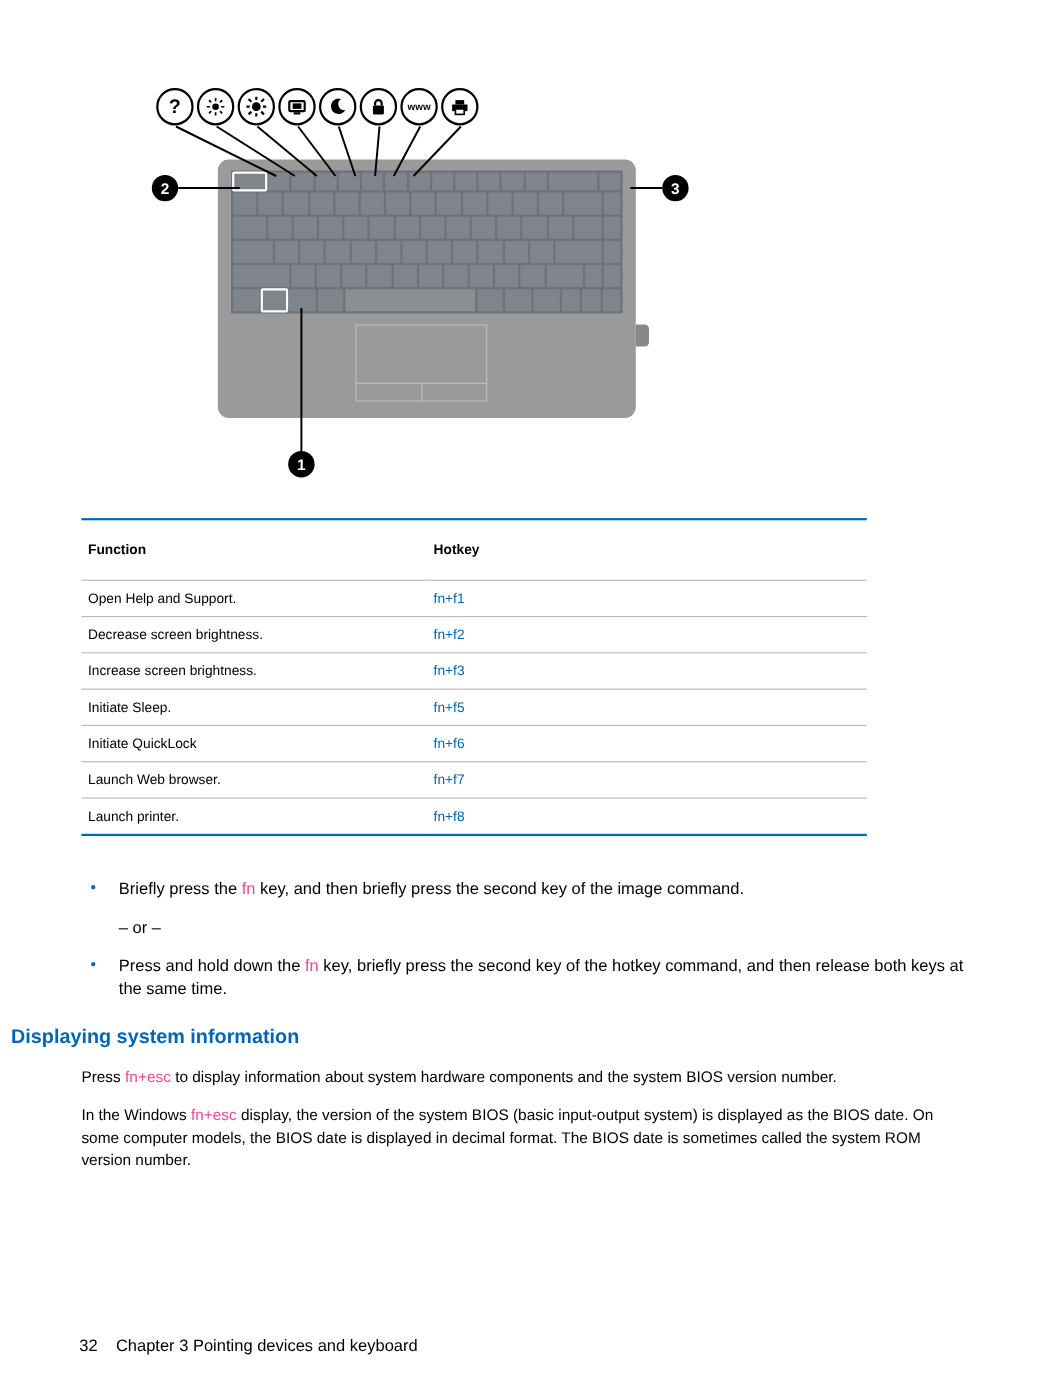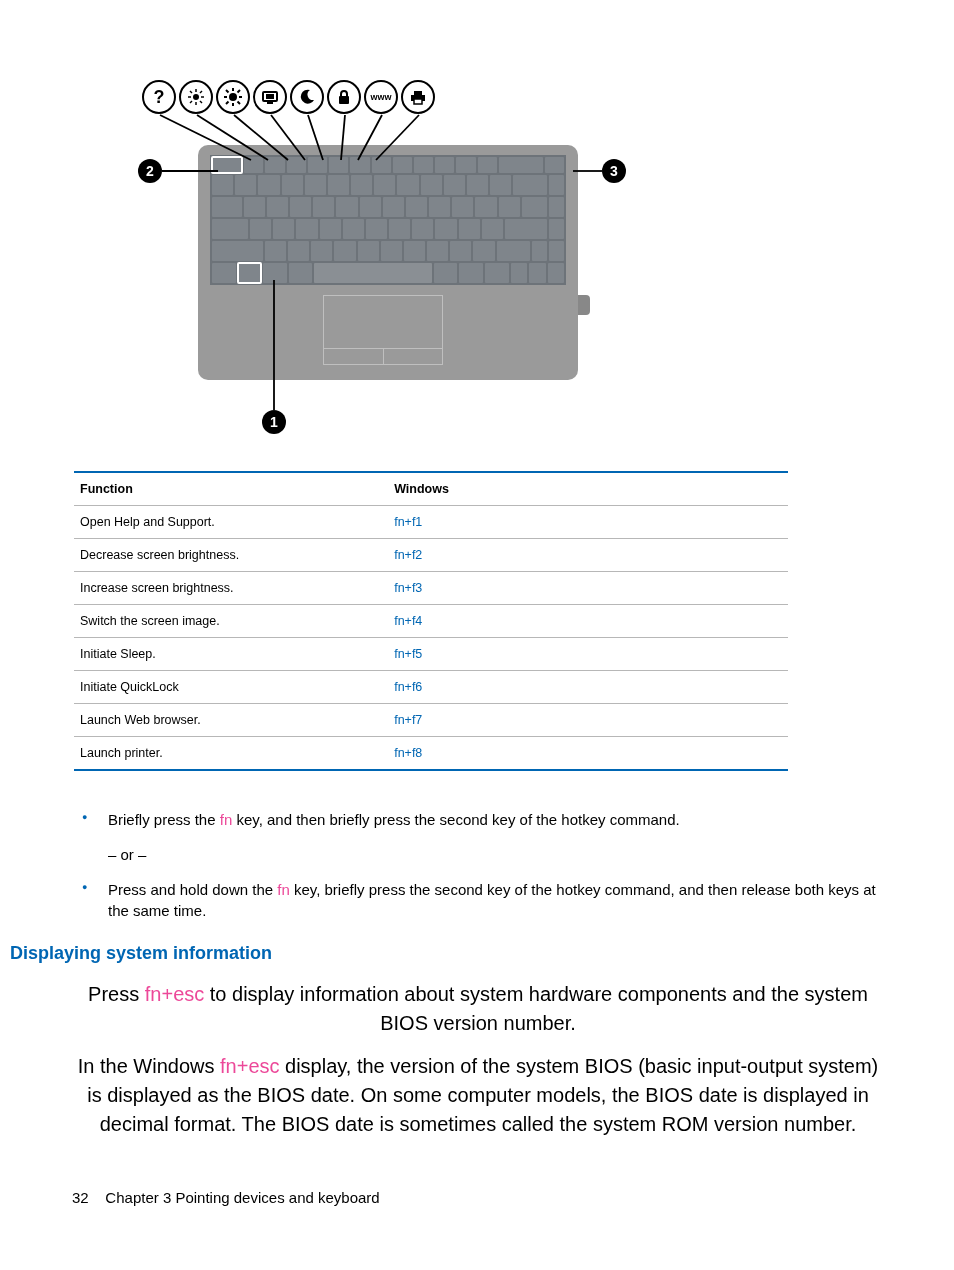--- a/index.html
+++ b/index.html
@@ -59,44 +59,44 @@
   }
   .trackpad .btnrow { position:absolute; bottom:0; left:0; right:0; height:16px; display:flex; }
   .trackpad .btnrow div { flex:1; border-top:1px solid #bfbfbf; }
   .trackpad .btnrow div + div { border-left:1px solid #bfbfbf; }
   .hinge { position:absolute; right:-12px; top:150px; width:12px; height:20px; background:#888; border-radius:0 4px 4px 0; }
 
   .diagram-space { height: 355px; }
 
   
   .hotkey-table { width: 714px; margin-left: 2px; border-collapse: collapse; font-size: 12.5px; border-top: 2px solid #0066b3; border-bottom: 2px solid #0066b3; }
-  .hotkey-table th { text-align: left; font-weight: bold; padding: 9px 6px; border-bottom: 1px solid #b7b7b7; }
+  .hotkey-table th { text-align: left; font-weight: bold; padding: 20px 6px; border-bottom: 1px solid #b7b7b7; }
   .hotkey-table td { padding: 9px 6px; border-bottom: 1px solid #b7b7b7; }
   .hotkey-table tr:last-child td { border-bottom: none; }
   .col-func { width: 44%; }
   .col-key { width: 56%; }
   .hk { color: #0066b3; }
 
   
   .body-text { margin-left: 2px; margin-top: 38px; font-size: 15px; line-height: 1.4; }
   .body-text p { margin-bottom: 14px; }
   ul.bullets { list-style: none; margin: 4px 0 20px 0; }
   ul.bullets > li { position: relative; padding-left: 34px; margin-bottom: 12px; }
   ul.bullets > li::before { content: "●"; color: #0066b3; position: absolute; left: 8px; top: 2px; font-size: 9px; }
   ul.bullets .or { margin: 14px 0; }
   .kw { color: #ec4899; }
 
   h3.section-h {
     color: #0066b3; font-size: 18px; font-weight: bold; margin: 10px 0 14px -64px;
   }
-  .section-body { font-size: 20px; line-height: 1.45; text-align: center; }
+  .section-body { font-size: 14px; line-height: 1.45; }
   .section-body p { margin-bottom: 14px; }
 
   
-  .footer { position: absolute; left: 72px; bottom: 64px; font-size: 15px; }
+  .footer { position: absolute; left: 72px; bottom: 38px; font-size: 15px; }
 </style>
 </head>
 <body>
 
 <div class="page">
 
   <div class="diagram-wrap">
     <div class="diagram">
 
       <div class="icon-row">
@@ -296,41 +296,37 @@
       </div>
 
       <div class="diagram-space"></div>
     </div>
   </div>
 
   <table class="hotkey-table">
     <thead>
       <tr>
         <th class="col-func">Function</th>
-        <th class="col-key">Windows</th>
+        <th class="col-key">Hotkey</th>
       </tr>
     </thead>
     <tbody id="hk-body">
         <tr>
           <td>Open Help and Support.</td>
           <td class="hk">fn+f1</td>
         </tr>
         <tr>
           <td>Decrease screen brightness.</td>
           <td class="hk">fn+f2</td>
         </tr>
         <tr>
           <td>Increase screen brightness.</td>
           <td class="hk">fn+f3</td>
         </tr>
         <tr>
-          <td>Switch the screen image.</td>
-          <td class="hk">fn+f4</td>
-        </tr>
-        <tr>
           <td>Initiate Sleep.</td>
           <td class="hk">fn+f5</td>
         </tr>
         <tr>
           <td>Initiate QuickLock</td>
           <td class="hk">fn+f6</td>
         </tr>
         <tr>
           <td>Launch Web browser.</td>
           <td class="hk">fn+f7</td>
@@ -338,21 +334,21 @@
         <tr>
           <td>Launch printer.</td>
           <td class="hk">fn+f8</td>
         </tr>
       </tbody>
   </table>
 
   <div class="body-text">
     <ul class="bullets">
       <li>
-        <span>Briefly press the </span><span class="kw">fn</span><span> key, and then briefly press the second key of the hotkey command.</span>
+        <span>Briefly press the </span><span class="kw">fn</span><span> key, and then briefly press the second key of the image command.</span>
         <div class="or">– or –</div>
       </li>
       <li>
         <span>Press and hold down the </span><span class="kw">fn</span><span> key, briefly press the second key of the hotkey command, and then release both keys at the same time.</span>
       </li>
     </ul>
 
     <h3 class="section-h">Displaying system information</h3>
     <div class="section-body">
       <p>

